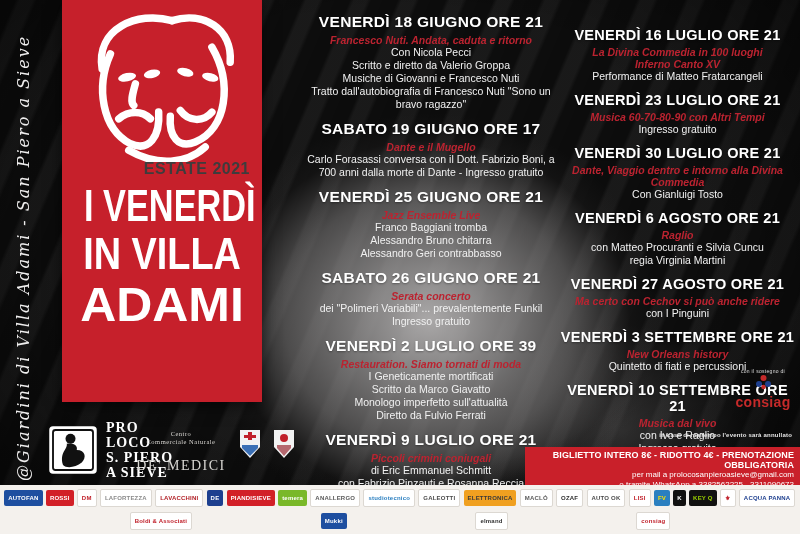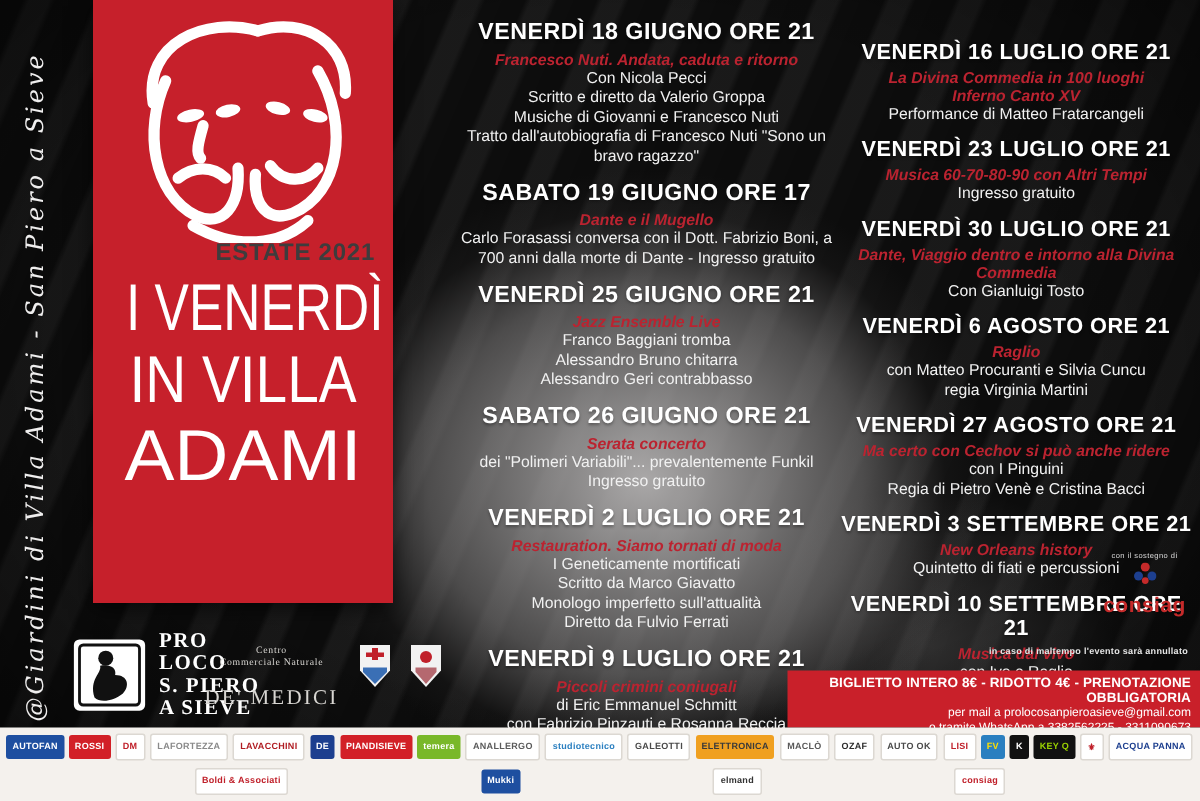--- a/index.html
+++ b/index.html
@@ -37,21 +37,21 @@
   .red-banner{
     position:absolute; left:62px; top:0; width:200px; height:402px;
     background:#c6202b; box-shadow:0 4px 14px rgba(0,0,0,.6);
     display:flex; flex-direction:column; align-items:center;
   }
   .masks{width:190px; height:158px; margin-top:4px;}
   .estate{
     width:100%; text-align:right; padding-right:12px; box-sizing:border-box;
     color:#3e3c3d; font-weight:bold; font-size:16px; letter-spacing:.5px; margin-top:-2px;
   }
-  .big-title{width:100%; text-align:center; color:#fff; font-weight:normal; margin-top:4px;}
+  .big-title{width:100%; text-align:center; color:#fff; font-weight:bold; margin-top:4px;}
   .big-title .t{white-space:nowrap;}
   .t1{font-size:44px; line-height:48px; transform:scaleX(.78);}
   .t2{font-size:44px; line-height:48px; transform:scaleX(.86);}
   .t3{font-size:48px; line-height:54px; transform:scaleX(1.04);}
   
   .proloco{
     position:absolute; left:48px; top:420px; display:flex; gap:8px; align-items:center;justify-content:space-between;
   }
   .proloco-emblem{width:50px; height:50px;}
   .proloco-text{
@@ -169,21 +169,21 @@
         <div class="ev-line">Alessandro Bruno chitarra</div>
         <div class="ev-line">Alessandro Geri contrabbasso</div>
       </div>
       <div class="event">
         <div class="ev-day">SABATO 26 GIUGNO ORE 21</div>
         <div class="ev-title">Serata concerto</div>
         <div class="ev-line">dei "Polimeri Variabili"... prevalentemente Funkil</div>
         <div class="ev-line">Ingresso gratuito</div>
       </div>
       <div class="event">
-        <div class="ev-day">VENERDÌ 2 LUGLIO ORE 21</div>
+        <div class="ev-day">VENERDÌ 2 LUGLIO ORE 39</div>
         <div class="ev-title">Restauration. Siamo tornati di moda</div>
         <div class="ev-line">I Geneticamente mortificati</div>
         <div class="ev-line">Scritto da Marco Giavatto</div>
         <div class="ev-line">Monologo imperfetto sull'attualità</div>
         <div class="ev-line">Diretto da Fulvio Ferrati</div>
       </div>
       <div class="event">
         <div class="ev-day">VENERDÌ 9 LUGLIO ORE 21</div>
         <div class="ev-title">Piccoli crimini coniugali</div>
         <div class="ev-line">di Eric Emmanuel Schmitt</div>
@@ -210,21 +210,20 @@
       <div class="event">
         <div class="ev-day">VENERDÌ 6 AGOSTO ORE 21</div>
         <div class="ev-title">Raglio</div>
         <div class="ev-line">con Matteo Procuranti e Silvia Cuncu</div>
         <div class="ev-line">regia Virginia Martini</div>
       </div>
       <div class="event">
         <div class="ev-day">VENERDÌ 27 AGOSTO ORE 21</div>
         <div class="ev-title">Ma certo con Cechov si può anche ridere</div>
         <div class="ev-line">con I Pinguini</div>
-        <div class="ev-line">Regia di Pietro Venè e Cristina Bacci</div>
       </div>
       <div class="event">
         <div class="ev-day">VENERDÌ 3 SETTEMBRE ORE 21</div>
         <div class="ev-title">New Orleans history</div>
         <div class="ev-line">Quintetto di fiati e percussioni</div>
       </div>
       <div class="event">
         <div class="ev-day">VENERDÌ 10 SETTEMBRE ORE 21</div>
         <div class="ev-title">Musica dal vivo</div>
         <div class="ev-line">con Ivo e Raglio</div>

